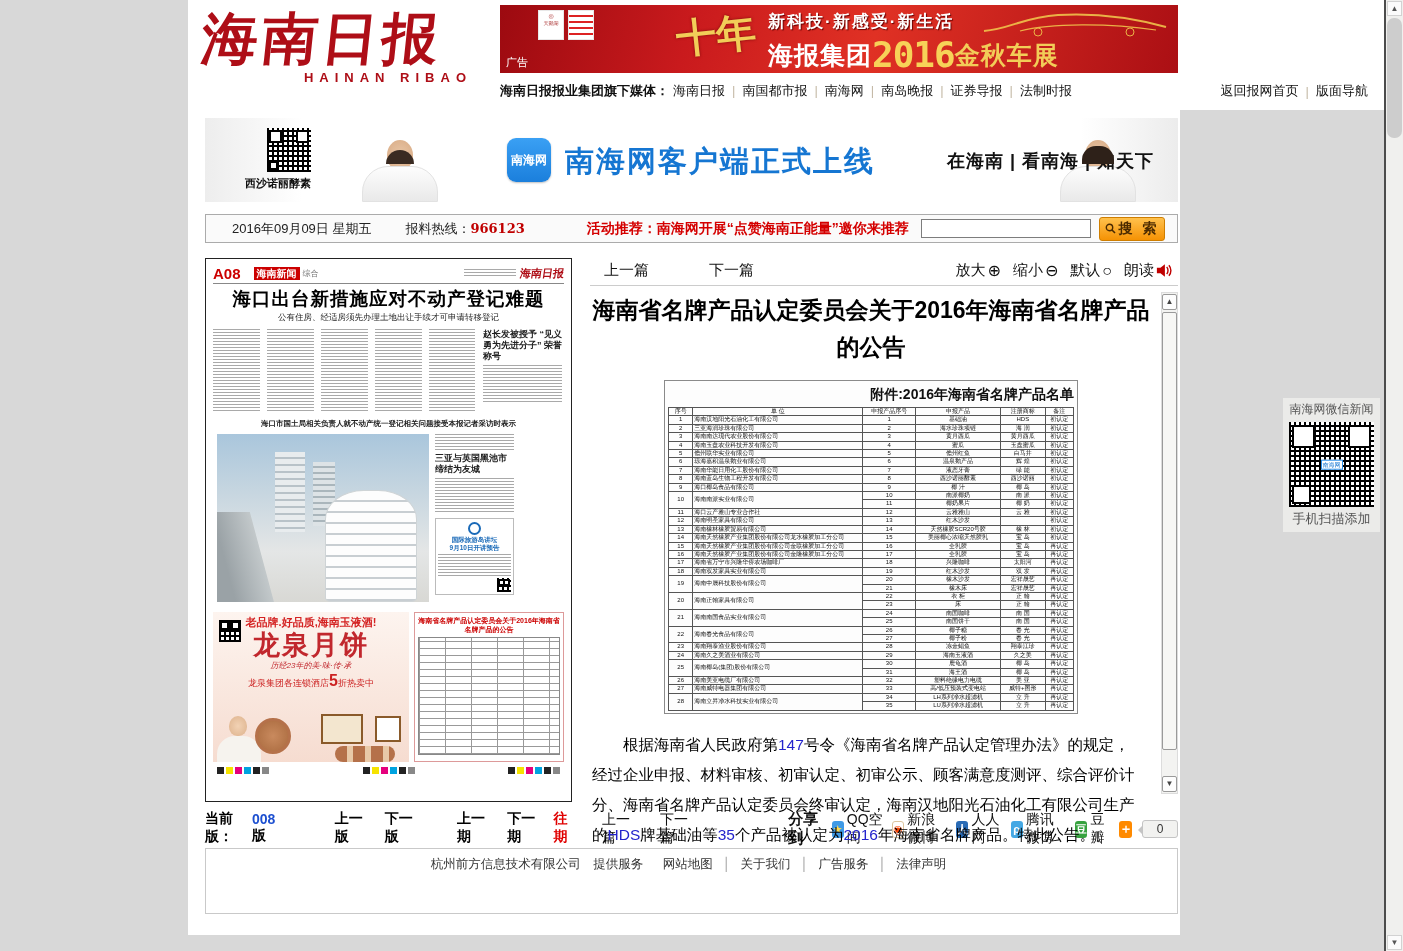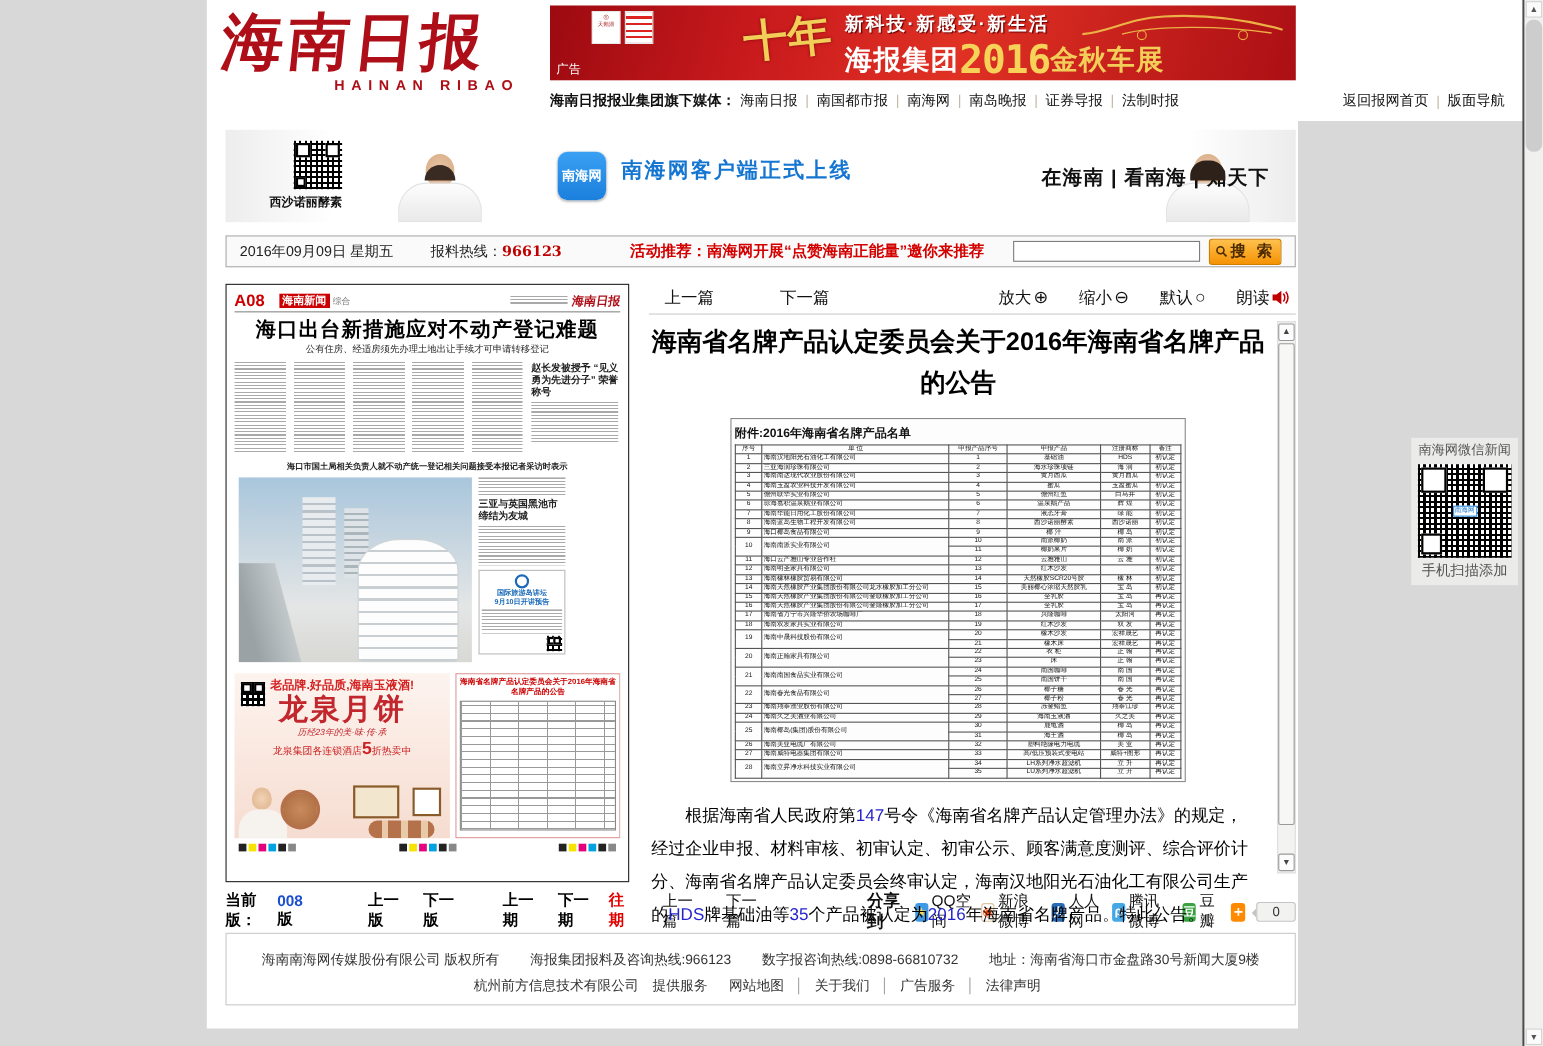--- a/index.html
+++ b/index.html
@@ -45,26 +45,26 @@
   .qr::before { left:4%; top:4%; } .qr::after { right:4%; top:4%; }
   .qr .c3 { position:absolute; left:4%; bottom:4%; width:22%; height:22%; border:2px solid #000; background:#fff; }
   .qr .clogo { position:absolute; left:50%; top:50%; transform:translate(-50%,-50%); background:#fff; border:1px solid #2a8ee8; color:#1576d2; font-size:6px; text-align:center; line-height:1.1; padding:1px; }
   .ab-qr { position:absolute; left:62px; top:10px; width:44px; height:44px; }
   .ab-qrcap { position:absolute; left:40px; top:58px; font-size:11px; font-weight:bold; color:#111; }
   .person { position:absolute; bottom:0; }
   .person .head { width:26px; height:30px; background:radial-gradient(#e9c6a6,#d8ab85); border-radius:50% 50% 45% 45%; margin:0 auto; }
   .person .hair { width:28px; height:14px; background:#3a2b22; border-radius:14px 14px 0 0; margin:0 auto; margin-bottom:-24px; position:relative; z-index:2; }
   .person .body { width:76px; height:36px; background:linear-gradient(#fdfdfd,#e9e9e9); border-radius:26px 26px 0 0; margin:-4px auto 0; border:1px solid #e2e2e2; }
   .app-icon { position:absolute; left:302px; top:20px; width:44px; height:44px; background:linear-gradient(#3aa0f4,#1b7fdc); border-radius:9px; color:#fff; display:flex; align-items:center; justify-content:center; font-size:12px; font-weight:bold; box-shadow:0 1px 2px rgba(0,0,0,.25); }
-  .app-headline { position:absolute; left:360px; top:24px; font-size:19px; font-weight:bold; color:#1576d2; letter-spacing:2px; white-space:nowrap; }
+  .app-headline { position:absolute; left:360px; top:24px; font-size:29px; font-weight:bold; color:#1576d2; letter-spacing:2px; white-space:nowrap; }
   .app-tagline { position:absolute; right:24px; top:31px; font-size:18px; font-weight:bold; color:#111; letter-spacing:1px; }
 
   
   .info-bar { position:absolute; left:17px; top:104px; width:973px; height:29px; border:1px solid #ababab; background:#fafafa; display:flex; align-items:center; font-size:13px; color:#222; }
-  .ib-date { margin-left:12px; }
+  .ib-date { margin-left:26px; }
   .ib-hot { margin-left:34px; }
   .ib-hot .num { color:#c00000; font-weight:bold; font-family:"DejaVu Serif",serif; }
   .ib-promo { margin-left:62px; color:#d40000; font-weight:bold; font-size:14px; }
   .ib-search { margin-left:auto; margin-right:12px; display:flex; align-items:center; }
   .ib-search input { width:170px; height:19px; border:1px solid #7d7d7d; font-size:12px; padding:0 4px; background:#fff; }
   .search-btn { margin-left:8px; width:66px; height:24px; background:linear-gradient(#ffc14d,#f59204); border:1px solid #cf7e00; border-radius:3px; color:#4a2a00; font-weight:bold; font-size:14px; display:flex; align-items:center; justify-content:center; gap:3px; cursor:pointer; letter-spacing:3px; }
 
   
   .np-frame { position:absolute; left:17px; top:148px; width:367px; height:544px; border:1px solid #222; background:#fff; padding:7px; cursor:pointer; }
   .np { position:relative; width:100%; height:100%; overflow:hidden; color:#222; }
@@ -129,28 +129,28 @@
   .pg { cursor:pointer; }
   .pager .g1 { margin-left:54px; } .pager .g2 { margin-left:18px; }
   .pager .g3 { margin-left:40px; } .pager .g4 { margin-left:18px; }
   .pager .arch { margin-left:14px; color:#e00000; }
 
   
   .right-panel { position:absolute; left:402px; top:150px; width:588px; }
   .toolbar { height:26px; display:flex; align-items:center; font-size:15px; color:#111; border-bottom:1px solid #ccc; padding-bottom:4px; }
   .toolbar .tprev { margin-left:14px; cursor:pointer; }
   .toolbar .tnext { margin-left:60px; cursor:pointer; }
-  .tb-right { margin-left:auto; display:flex; align-items:flex-start; gap:28px; padding-right:6px; }
+  .tb-right { margin-left:auto; display:flex; align-items:flex-start; gap:12px; padding-right:6px; }
   .tb-item { display:flex; align-items:center; gap:2px; cursor:pointer; }
   .tb-ic { font-size:16px; line-height:16px; }
   .article { position:relative; margin-top:4px; height:502px; }
   .art-content { margin-right:26px; }
   .art-title { font-size:23px; font-weight:bold; text-align:center; line-height:37px; margin-top:6px; color:#000; }
   .attach { width:414px; margin:14px auto 0; border:1px solid #8a8a8a; padding:3px 3px 2px; background:#fdfdfd; }
-  .attach-cap { font-size:11px; font-weight:bold; text-align:left; margin:2px 0 3px; color:#111; }
+  .attach-cap { font-size:14px; font-weight:bold; text-align:right; margin:2px 0 3px; color:#111; }
   .attach table { width:100%; border-collapse:collapse; font-size:6px; line-height:7.4px; color:#111; table-layout:fixed; }
   .attach th, .attach td { border:1px solid #555; padding:0 1px; text-align:center; overflow:hidden; white-space:nowrap; font-weight:normal; }
   .attach td.u { text-align:left; }
   .body-p { margin:16px 8px 0 2px; font-size:15.5px; line-height:30px; text-indent:2em; color:#000; }
   .body-p .hl { color:#2424cc; }
 
   
   .vscroll { position:absolute; right:0; top:0; width:17px; height:502px; background:#f3f3f1; border:1px solid #dcdcdc; }
   .sb-btn { position:absolute; left:0; width:15px; height:16px; background:#fdfdfd; border:1px solid #9a9a9a; border-radius:2px; color:#444; font-size:8px; text-align:center; line-height:14px; cursor:pointer; }
   .sb-up { top:1px; } .sb-dn { bottom:1px; }
@@ -727,21 +727,20 @@
               <span class="sh-ic" style="background: rgb(55, 162, 63); color: rgb(255, 255, 255);">豆</span>
               <span>豆瓣</span>
             </span>
           </span>
         <span class="sh-plus">＋</span>
         <span class="sh-count">0</span>
       </div>
     </div>
 
     <div class="footer">
-      <div class="f1" id="footer-line1"><span>海南南海网传媒股份有限公司  版权所有</span><span>海报集团报料及咨询热线:966123</span><span>数字报咨询热线:0898-66810732</span><span>地址：海南省海口市金盘路30号新闻大厦9楼</span></div>
       <div class="f2">
         <span class="co">杭州前方信息技术有限公司　提供服务</span>
         <span id="footer-links"><span class="flink">网站地图</span><span class="fsep">│</span><span class="flink">关于我们</span><span class="fsep">│</span><span class="flink">广告服务</span><span class="fsep">│</span><span class="flink">法律声明</span></span>
       </div>
     </div>
   </div>
 
   <div class="qr-box">
     <div class="t">南海网微信新闻</div>
     <div class="qr qr-big">

